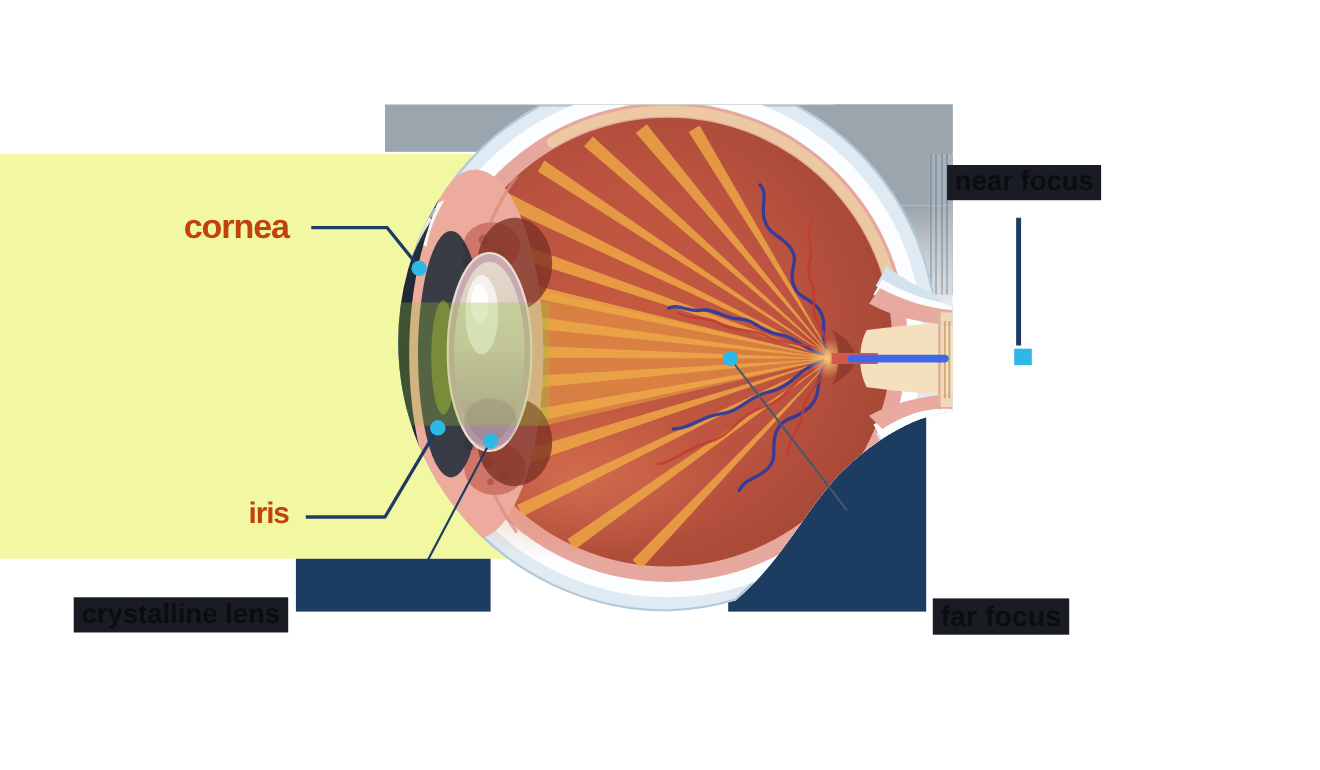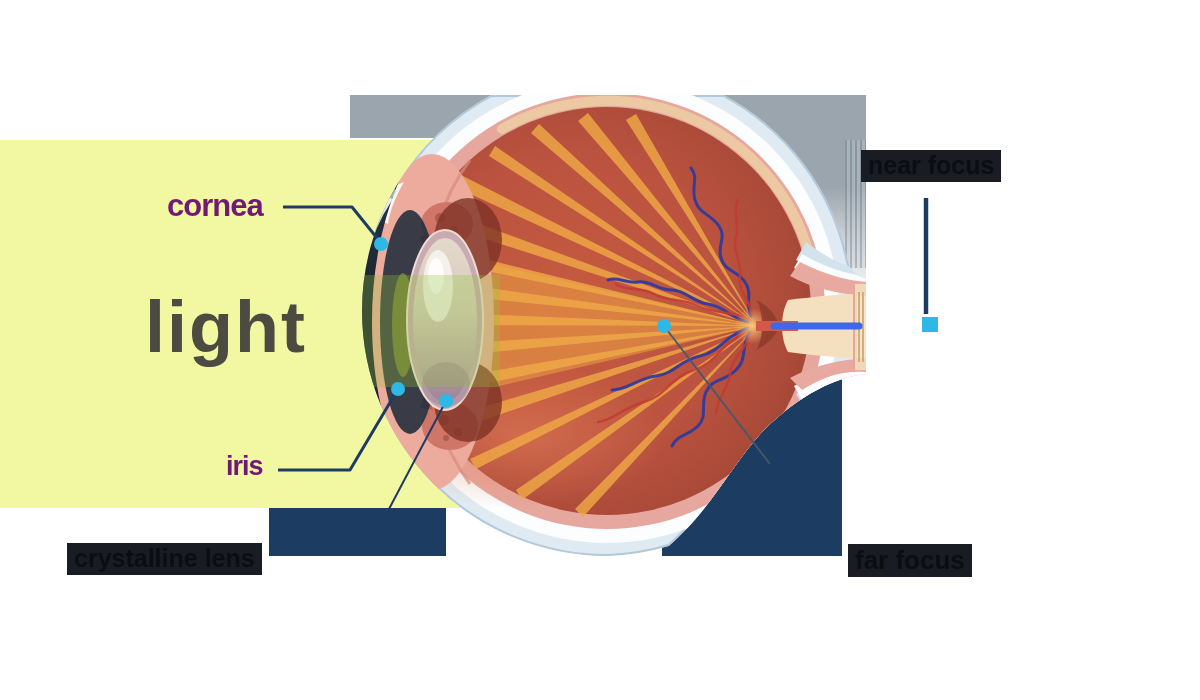--- a/index.html
+++ b/index.html
@@ -17,21 +17,21 @@
     background:repeating-linear-gradient(90deg,rgba(120,134,145,.65) 0 2px,rgba(196,206,214,.45) 2px 5px);}
   
   #light-panel{left:0;top:140px;width:758px;height:368px;background:#f2f7a1;}
   
   .navy-box{background:#1c3c62;}
   #box-left{left:269px;top:508px;width:177px;height:48px;}
   #box-right{left:662px;top:360px;width:180px;height:196px;}
   
   #art{left:0;top:0;width:1200px;height:700px;}
   
-  .lbl{position:absolute;font-weight:bold;color:#701a75;line-height:1;white-space:nowrap;}
+  .lbl{position:absolute;font-weight:bold;color:#c2410c;line-height:1;white-space:nowrap;}
   #lbl-cornea{left:167px;top:190px;font-size:31px;letter-spacing:-1px;}
   #lbl-iris{left:226px;top:453px;font-size:27px;letter-spacing:-1px;}
   #lbl-light{left:145px;top:291px;font-size:72px;letter-spacing:2px;color:#4b4b41;}
   .chip{position:absolute;font-weight:bold;line-height:1;white-space:nowrap;
     background:#191c23;color:#0c0d11;padding:3px 7px 4px 7px;}
   #chip-lens{left:67px;top:543px;font-size:25px;}
   #chip-near{left:861px;top:150px;font-size:25px;}
   #chip-far{left:848px;top:544px;font-size:26px;}
 </style>
 </head>
@@ -194,20 +194,19 @@
 
       <circle cx="381" cy="244" r="7" fill="#2eb8e6"></circle>
       <circle cx="398" cy="389" r="7" fill="#2eb8e6"></circle>
       <circle cx="446" cy="401" r="7" fill="#2eb8e6"></circle>
       <circle cx="664" cy="326" r="7" fill="#2eb8e6"></circle>
       <rect x="922" y="317" width="16" height="15" fill="#2eb8e6"></rect>
     </g>
   </svg>
 
   <div class="lbl" id="lbl-cornea">cornea</div>
-  <div class="lbl" id="lbl-light">light</div>
   <div class="lbl" id="lbl-iris">iris</div>
 
   <div class="chip" id="chip-lens">crystalline lens</div>
   <div class="chip" id="chip-near">near focus</div>
   <div class="chip" id="chip-far">far focus</div>
 
 </div>
 
 </body></html>

